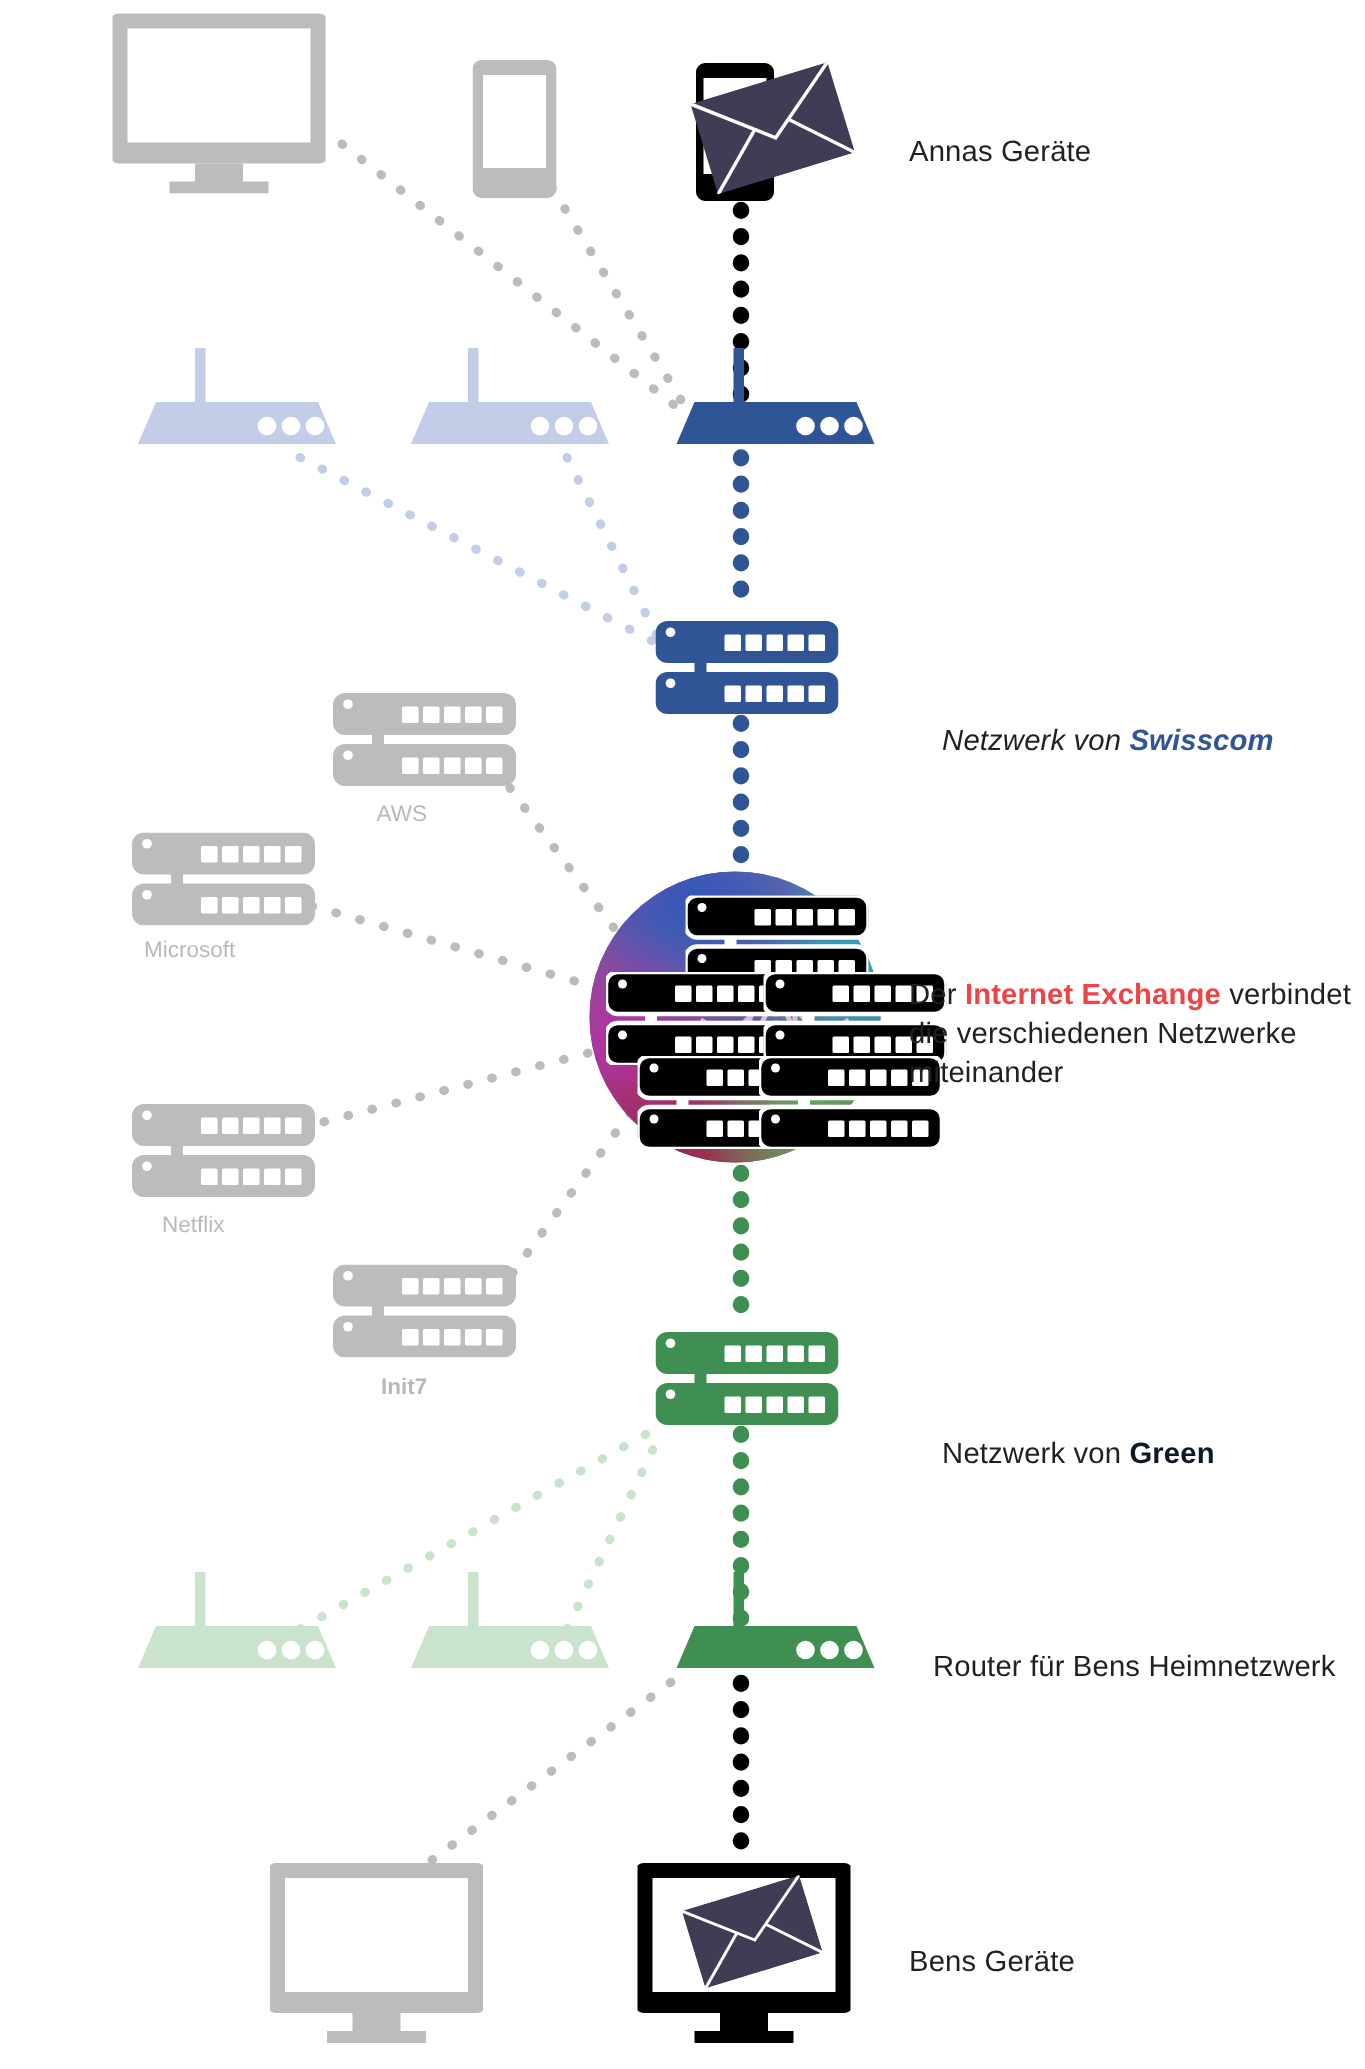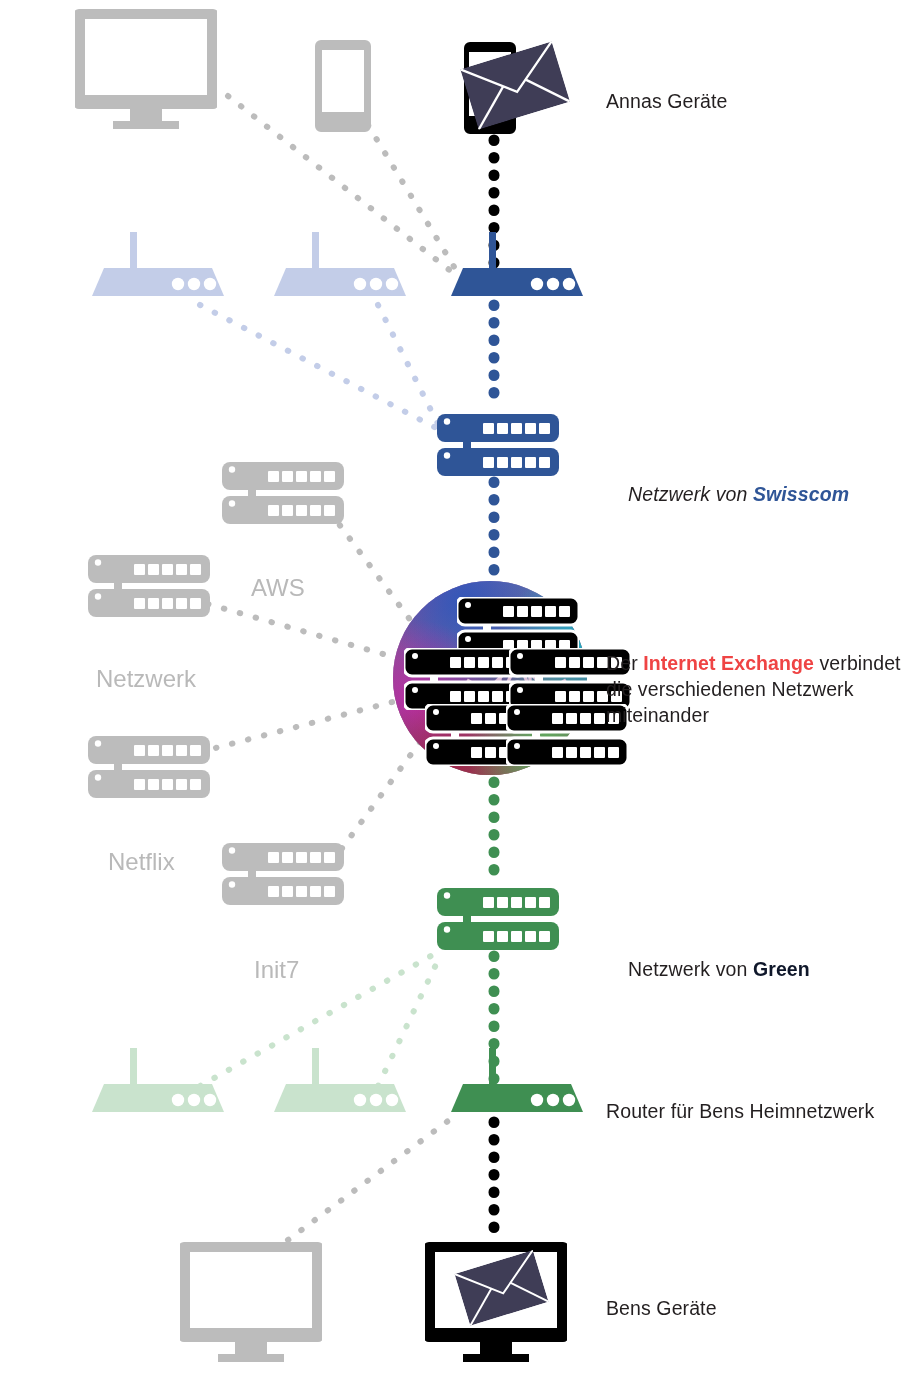--- a/index.html
+++ b/index.html
@@ -34,24 +34,23 @@
     white-space: pre;
     letter-spacing: 0.1px;
   }
   .label .accent-blue { color: #2f5597; font-weight: bold; }
   .label .accent-green { color: #0f172a; font-weight: bold; }
   .label .strong { font-weight: bold; color: #ef4444; }
   .multiline { white-space: normal; width: 320px; }
   .srv-label {
     position: absolute;
     font-family: "Liberation Sans", sans-serif;
-    font-size: 24px;
+    font-size: 15px;
     color: #b9b9b9;
     white-space: pre;
-    margin-top: 40px;
   }
 </style>
 </head>
 <body>
 
 <div id="canvas">
 
   <svg class="layer" viewBox="0 0 910 1379">
     <defs>
       <radialGradient id="ixGrad" cx="0.42" cy="0.32" r="0.82">
@@ -333,30 +332,30 @@
 
   <div class="label" style="left:606px; top:88px;">Annas Geräte</div>
 
 
   <div class="label" style="left:606px; top:455px;font-style:italic;">
     <span>Netzwerk von </span><span class="accent-blue">Swisscom</span>
   </div>
 
   <div class="label multiline" style="left:606px; top:650px;">
     <span>Der </span><span class="strong">Internet Exchange</span><span> verbindet</span>
-    <span>die verschiedenen Netzwerk</span>
+    <span>die verschiedenen Netzwerke</span>
     <span>miteinander</span>
   </div>
 
   <div class="label" style="left:606px; top:930px;">
     <span>Netzwerk von </span><span class="accent-green">Green</span>
   </div>
 
-  <div class="label" style="left:606px; top:1098px;text-align:right;">Router für Bens Heimnetzwerk</div>
+  <div class="label" style="left:622px; top:1098px;text-align:right;">Router für Bens Heimnetzwerk</div>
 
   <div class="label" style="left:606px; top:1295px;">Bens Geräte</div>
 
   <div class="srv-label" style="left:251px; top:534px;">AWS</div>
-  <div class="srv-label" style="left:96px; top:625px;">Netzwerk</div>
+  <div class="srv-label" style="left:96px; top:625px;">Microsoft</div>
   <div class="srv-label" style="left:108px; top:808px;">Netflix</div>
-  <div class="srv-label" style="left:254px; top:916px;">Init7</div>
+  <div class="srv-label" style="left:254px; top:916px;font-weight:bold;">Init7</div>
 
 </div>
 
 </body></html>

